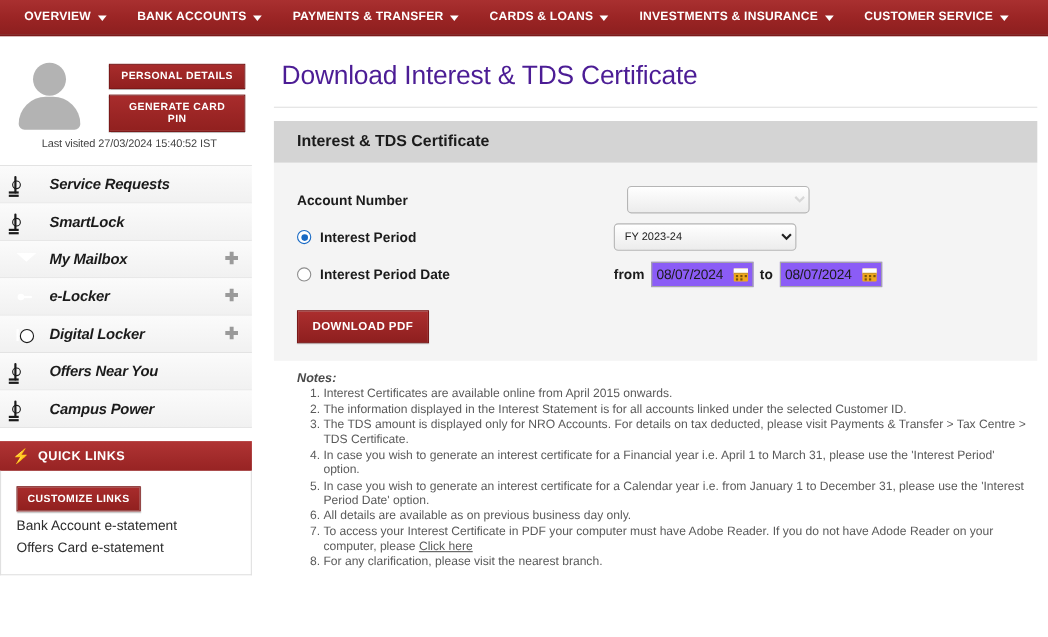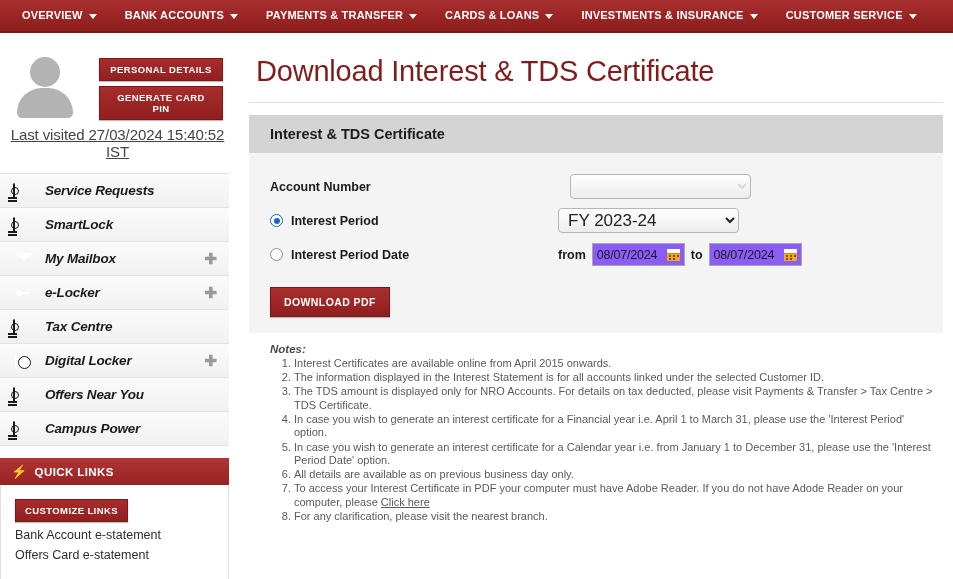--- a/index.html
+++ b/index.html
@@ -76,26 +76,25 @@
     color: #ffffff;
     font-size: 9.5px;
     font-weight: bold;
     letter-spacing: 0.4px;
     padding: 5px 9px;
     text-align: center;
     cursor: pointer;
     box-shadow: 0 1px 1px rgba(0,0,0,0.25);
   }
   .lastvisit {
-    font-size: 15px;
+    font-size: 10px;
     color: #444444;
     text-align: center;
     padding: 6px 0 0 6px;
     letter-spacing: -0.1px;
-    text-decoration: underline;
   }
 
   
   .menu { margin-top: 13px; border-top: 1px solid #e3e3e3; }
   .menu-item {
     display: flex;
     align-items: center;
     height: 34px;
     padding: 0 12px 0 13px;
     border-bottom: 1px solid #e3e3e3;
@@ -217,22 +216,22 @@
     font-size: 12.5px;
     color: #2e2e2e;
     padding: 6px 0 0 0;
     cursor: pointer;
     text-decoration: none;
   }
 
   
   .content { flex: 1; padding: 22px 10px 0 20px; min-width: 0; }
   .page-title {
-    font-size: 29px;
-    color: #7f1d1d;
+    font-size: 24px;
+    color: #4c1d95;
     font-weight: normal;
     margin: 0 0 14px 7px;
     letter-spacing: -0.2px;
   }
   .divider { height: 1px; background: #e0e0e0; margin: 0 0 12px 0; }
 
   .panel { border: 0; }
   .panel-header {
     background: #d4d4d4;
     height: 38px;
@@ -279,24 +278,24 @@
   .radio.on { border-color: #1769c4; }
   .radio.on::after {
     content: "";
     position: absolute; left: 50%; top: 50%;
     width: 6px; height: 6px; margin: -3px 0 0 -3px;
     border-radius: 50%; background: #1769c4;
   }
   .radio-text { font-size: 12.5px; font-weight: bold; color: #1b1b1b; }
 
   select.ctl {
-    width: 181px;
+    width: 166px;
     height: 25px;
     font-family: "Liberation Sans", sans-serif;
-    font-size: 17px;
+    font-size: 10px;
     color: #222222;
     padding: 0 5px;
     border: 1px solid #b5b5b5;
     border-radius: 4px;
     background: linear-gradient(180deg, #ffffff 0%, #ececec 100%);
     cursor: pointer;
   }
   select.blankacct { color: #d8d8d8; }
 
   .dt-group { display: flex; align-items: center; gap: 6px; font-size: 12.5px; font-weight: bold; color: #1b1b1b; }
@@ -428,24 +427,20 @@
         <span class="mi-label">My Mailbox</span>
         <span class="plus">✚</span>
       </div>
 
       <div class="menu-item">
         <span class="micon"><span class="ic-key"></span></span>
         <span class="mi-label">e-Locker</span>
         <span class="plus">✚</span>
       </div>
 
-      <div class="menu-item">
-        <span class="micon"><span class="ic-cash"></span></span>
-        <span class="mi-label">Tax Centre</span>
-      </div>
 
       <div class="menu-item">
         <span class="micon"><span class="ic-safe"></span></span>
         <span class="mi-label">Digital Locker</span>
         <span class="plus">✚</span>
       </div>
 
       <div class="menu-item">
         <span class="micon"><span class="ic-cash"></span></span>
         <span class="mi-label">Offers Near You</span>

